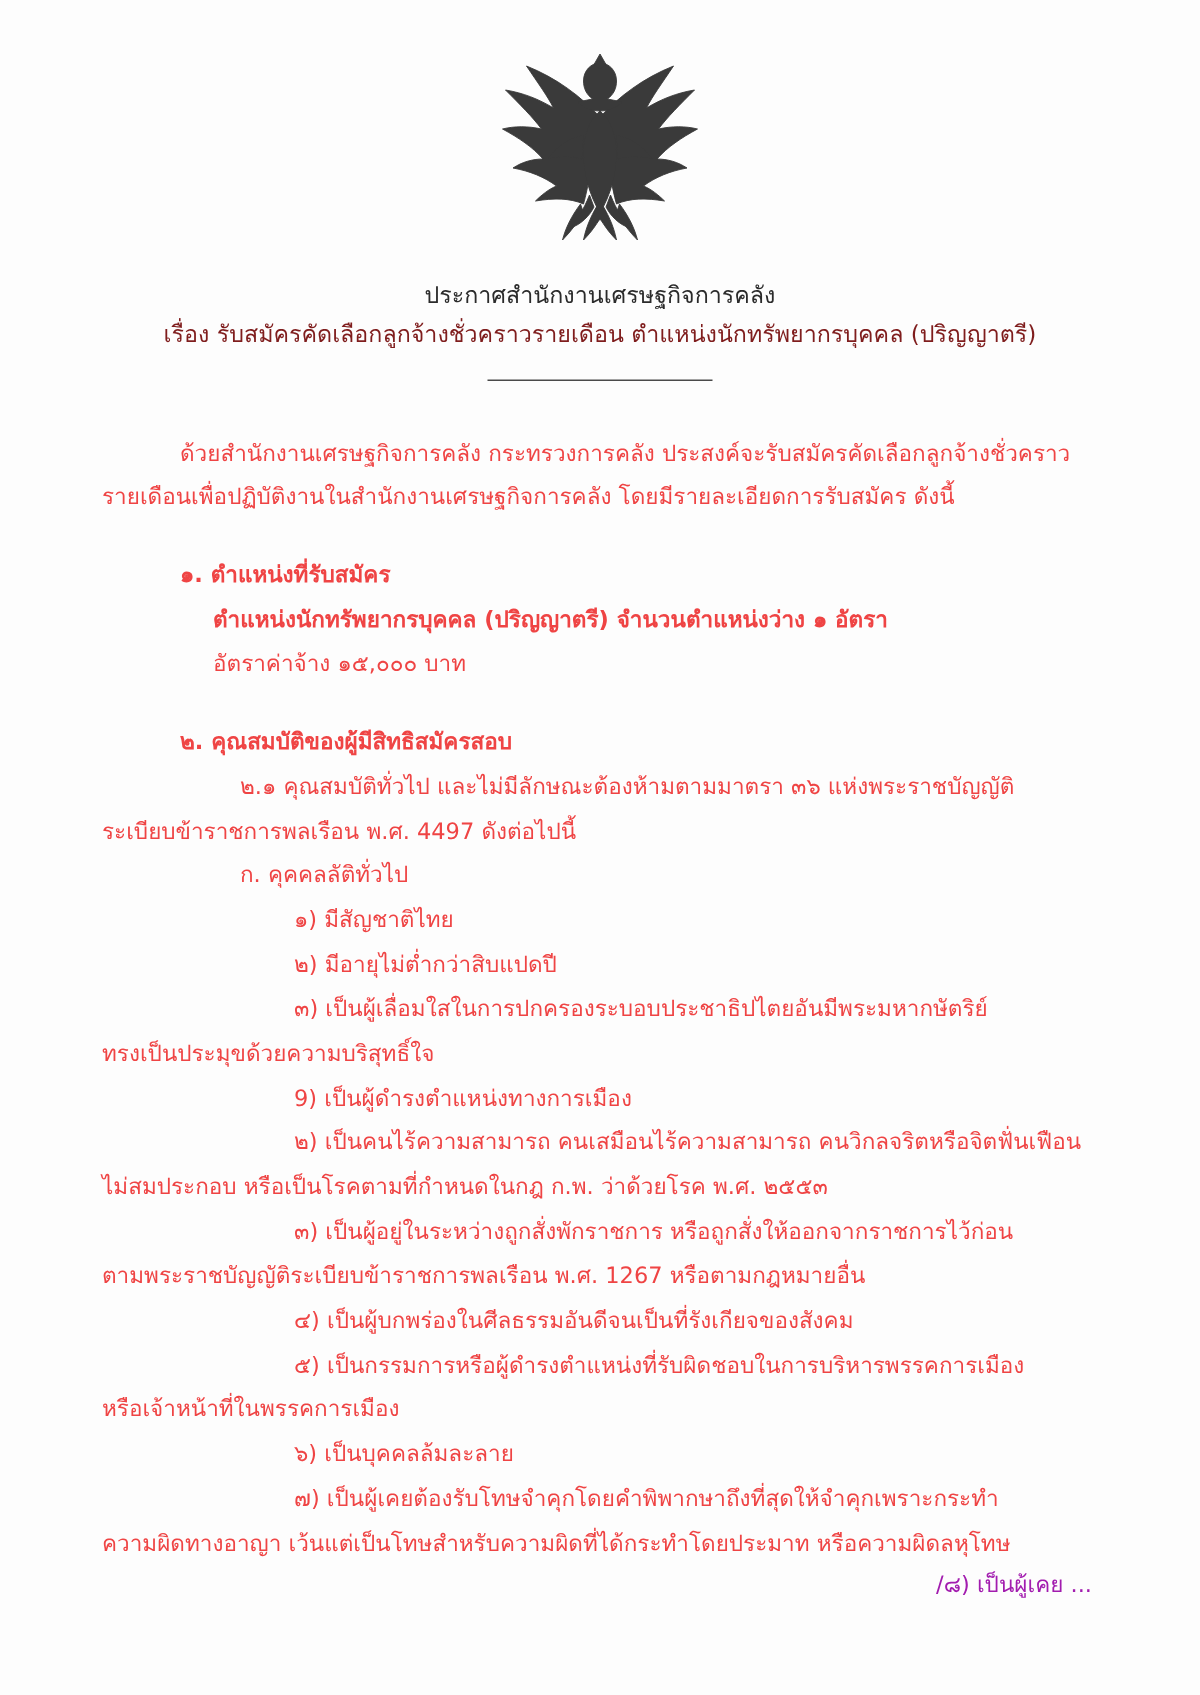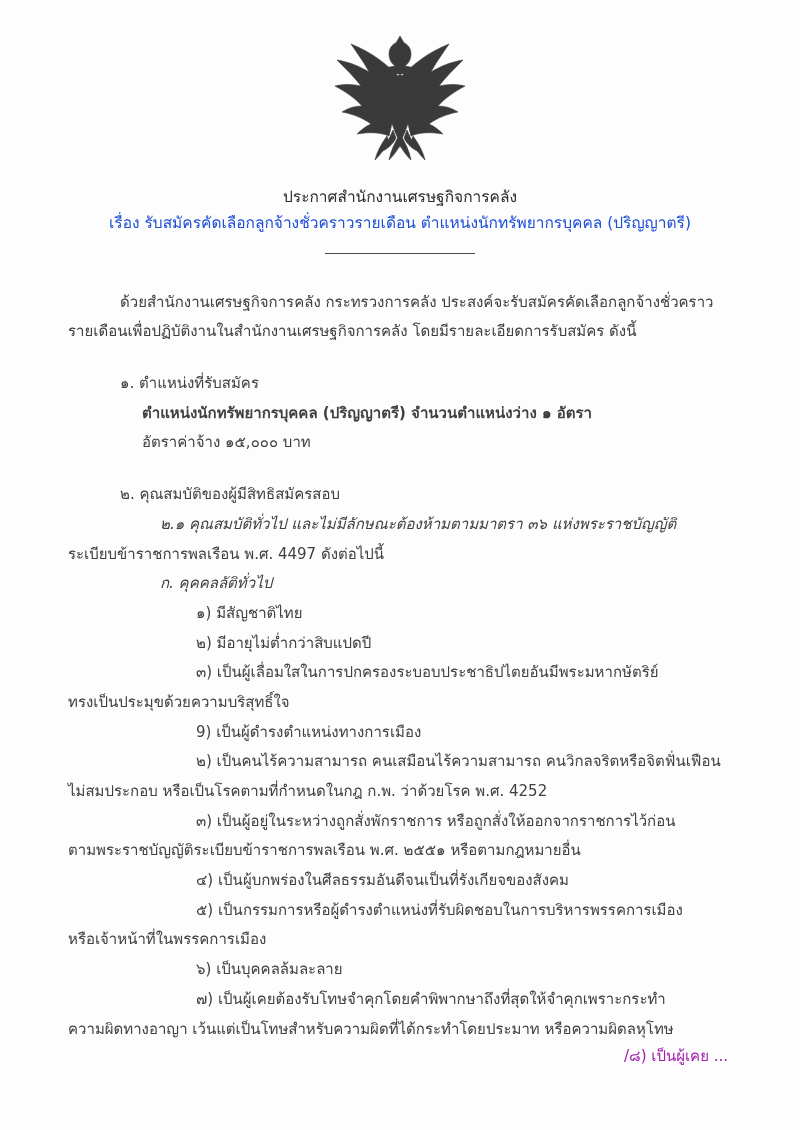--- a/index.html
+++ b/index.html
@@ -36,45 +36,45 @@
     text-align: center;
     margin-top: 22px;
     line-height: 1.7;
   }
   .doc-title {
     font-size: 15.5px;
     color: #2b2b2b;
   }
   .doc-subtitle {
     font-size: 15.5px;
-    color: #1d4ed8;
+    color: #7f1d1d;
   }
   .rule {
     width: 150px;
     height: 1px;
     background: #4a4a4a;
     margin: 16px auto 0 auto;
   }
   .body-block {
     padding: 0 72px 0 68px;
     margin-top: 34px;
     font-size: 15px;
     line-height: 1.98;
-    color: #404040;
+    color: #ef4444;
     text-align: left;
   }
   p {
     margin: 0;
   }
   .indent-1 { text-indent: 52px; }
-  .indent-3 { padding-left: 92px; font-style: italic; }
+  .indent-3 { padding-left: 92px; }
   .indent-4 { padding-left: 128px; }
   .section-head {
     padding-left: 52px;
-    font-weight: normal;
+    font-weight: bold;
     margin-top: 22px;
   }
   .section-sub {
     padding-left: 74px;
     font-weight: bold;
   }
   .section-sub2 {
     padding-left: 74px;
   }
   .footer-note {
@@ -140,24 +140,24 @@
     <p class="indent-3">ก. คุคคลลัติทั่วไป</p>
     <p class="indent-4">๑) มีสัญชาติไทย</p>
     <p class="indent-4">๒) มีอายุไม่ต่ำกว่าสิบแปดปี</p>
     <p class="indent-4">๓) เป็นผู้เลื่อมใสในการปกครองระบอบประชาธิปไตยอันมีพระมหากษัตริย์</p>
     <p class="wrap-line">ทรงเป็นประมุขด้วยความบริสุทธิ์ใจ</p>
 
 
     <p class="indent-4">9) เป็นผู้ดำรงตำแหน่งทางการเมือง</p>
 
     <p class="indent-4">๒) เป็นคนไร้ความสามารถ คนเสมือนไร้ความสามารถ คนวิกลจริตหรือจิตฟั่นเฟือน</p>
-    <p class="wrap-line">ไม่สมประกอบ หรือเป็นโรคตามที่กำหนดในกฎ ก.พ. ว่าด้วยโรค พ.ศ. 4252</p>
+    <p class="wrap-line">ไม่สมประกอบ หรือเป็นโรคตามที่กำหนดในกฎ ก.พ. ว่าด้วยโรค พ.ศ. ๒๕๕๓</p>
 
     <p class="indent-4">๓) เป็นผู้อยู่ในระหว่างถูกสั่งพักราชการ หรือถูกสั่งให้ออกจากราชการไว้ก่อน</p>
-    <p class="wrap-line">ตามพระราชบัญญัติระเบียบข้าราชการพลเรือน พ.ศ. ๒๕๕๑ หรือตามกฎหมายอื่น</p>
+    <p class="wrap-line">ตามพระราชบัญญัติระเบียบข้าราชการพลเรือน พ.ศ. 1267 หรือตามกฎหมายอื่น</p>
 
     <p class="indent-4">๔) เป็นผู้บกพร่องในศีลธรรมอันดีจนเป็นที่รังเกียจของสังคม</p>
 
     <p class="indent-4">๕) เป็นกรรมการหรือผู้ดำรงตำแหน่งที่รับผิดชอบในการบริหารพรรคการเมือง</p>
     <p class="wrap-line">หรือเจ้าหน้าที่ในพรรคการเมือง</p>
 
     <p class="indent-4">๖) เป็นบุคคลล้มละลาย</p>
 
     <p class="indent-4">๗) เป็นผู้เคยต้องรับโทษจำคุกโดยคำพิพากษาถึงที่สุดให้จำคุกเพราะกระทำ</p>
     <p class="wrap-line">ความผิดทางอาญา เว้นแต่เป็นโทษสำหรับความผิดที่ได้กระทำโดยประมาท หรือความผิดลหุโทษ</p>

